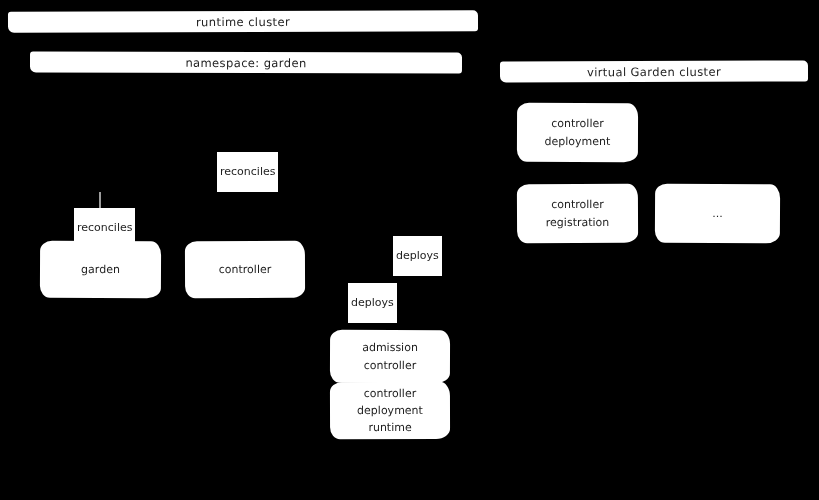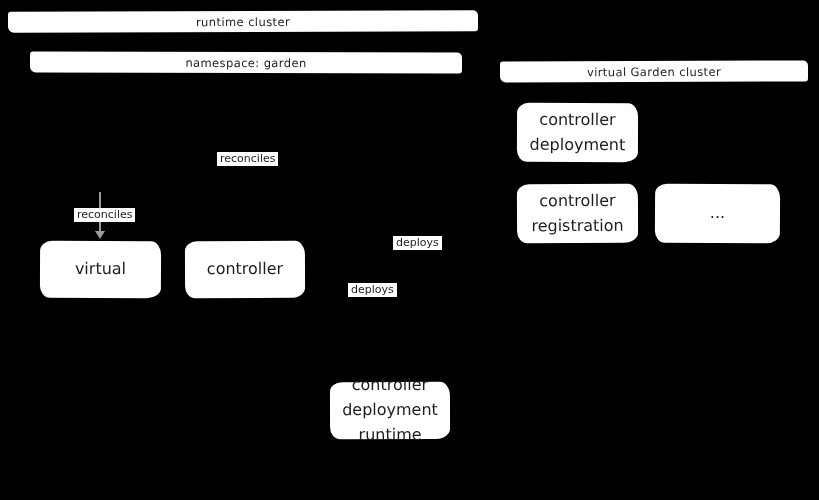--- a/index.html
+++ b/index.html
@@ -29,34 +29,34 @@
     box-sizing: border-box;
   }
   
   .node {
     position: absolute;
     background: #ffffff;
     display: flex;
     align-items: center;
     justify-content: center;
     text-align: center;
-    font-size: 16px;
+    font-size: 11px;
     line-height: 1.55;
     padding: 4px 6px;
     box-sizing: border-box;
     border-radius: 12px 10px 14px 10px / 10px 14px 10px 12px;
     white-space: pre-line;
   }
   
   .chip {
     position: absolute;
     background: #ffffff;
     font-size: 11px;
     line-height: 14px;
-    padding: 0 3px;
+    padding: 13px 3px;
   }
   .arrow-line {
     position: absolute;
     width: 2px;
     background: #9c9c9c;
   }
   .arrow-head {
     position: absolute;
     width: 0;
     height: 0;
@@ -92,24 +92,25 @@
 
 <div class="canvas">
 
   <div class="banner b-runtime">runtime cluster</div>
 
   <div class="banner b-namespace">namespace: garden</div>
 
   <div class="banner b-virtual">virtual Garden cluster</div>
 
 
-  <div class="node n-garden">virtual</div>
+  <div class="node n-garden">garden</div>
 
   <div class="node n-extension">controller</div>
 
+  <div class="node n-admission">admission controller</div>
 
   <div class="node n-cdr">controller
 deployment runtime</div>
 
   <div class="node n-cd">controller
 deployment</div>
 
   <div class="node n-cr">controller
 registration</div>
 

